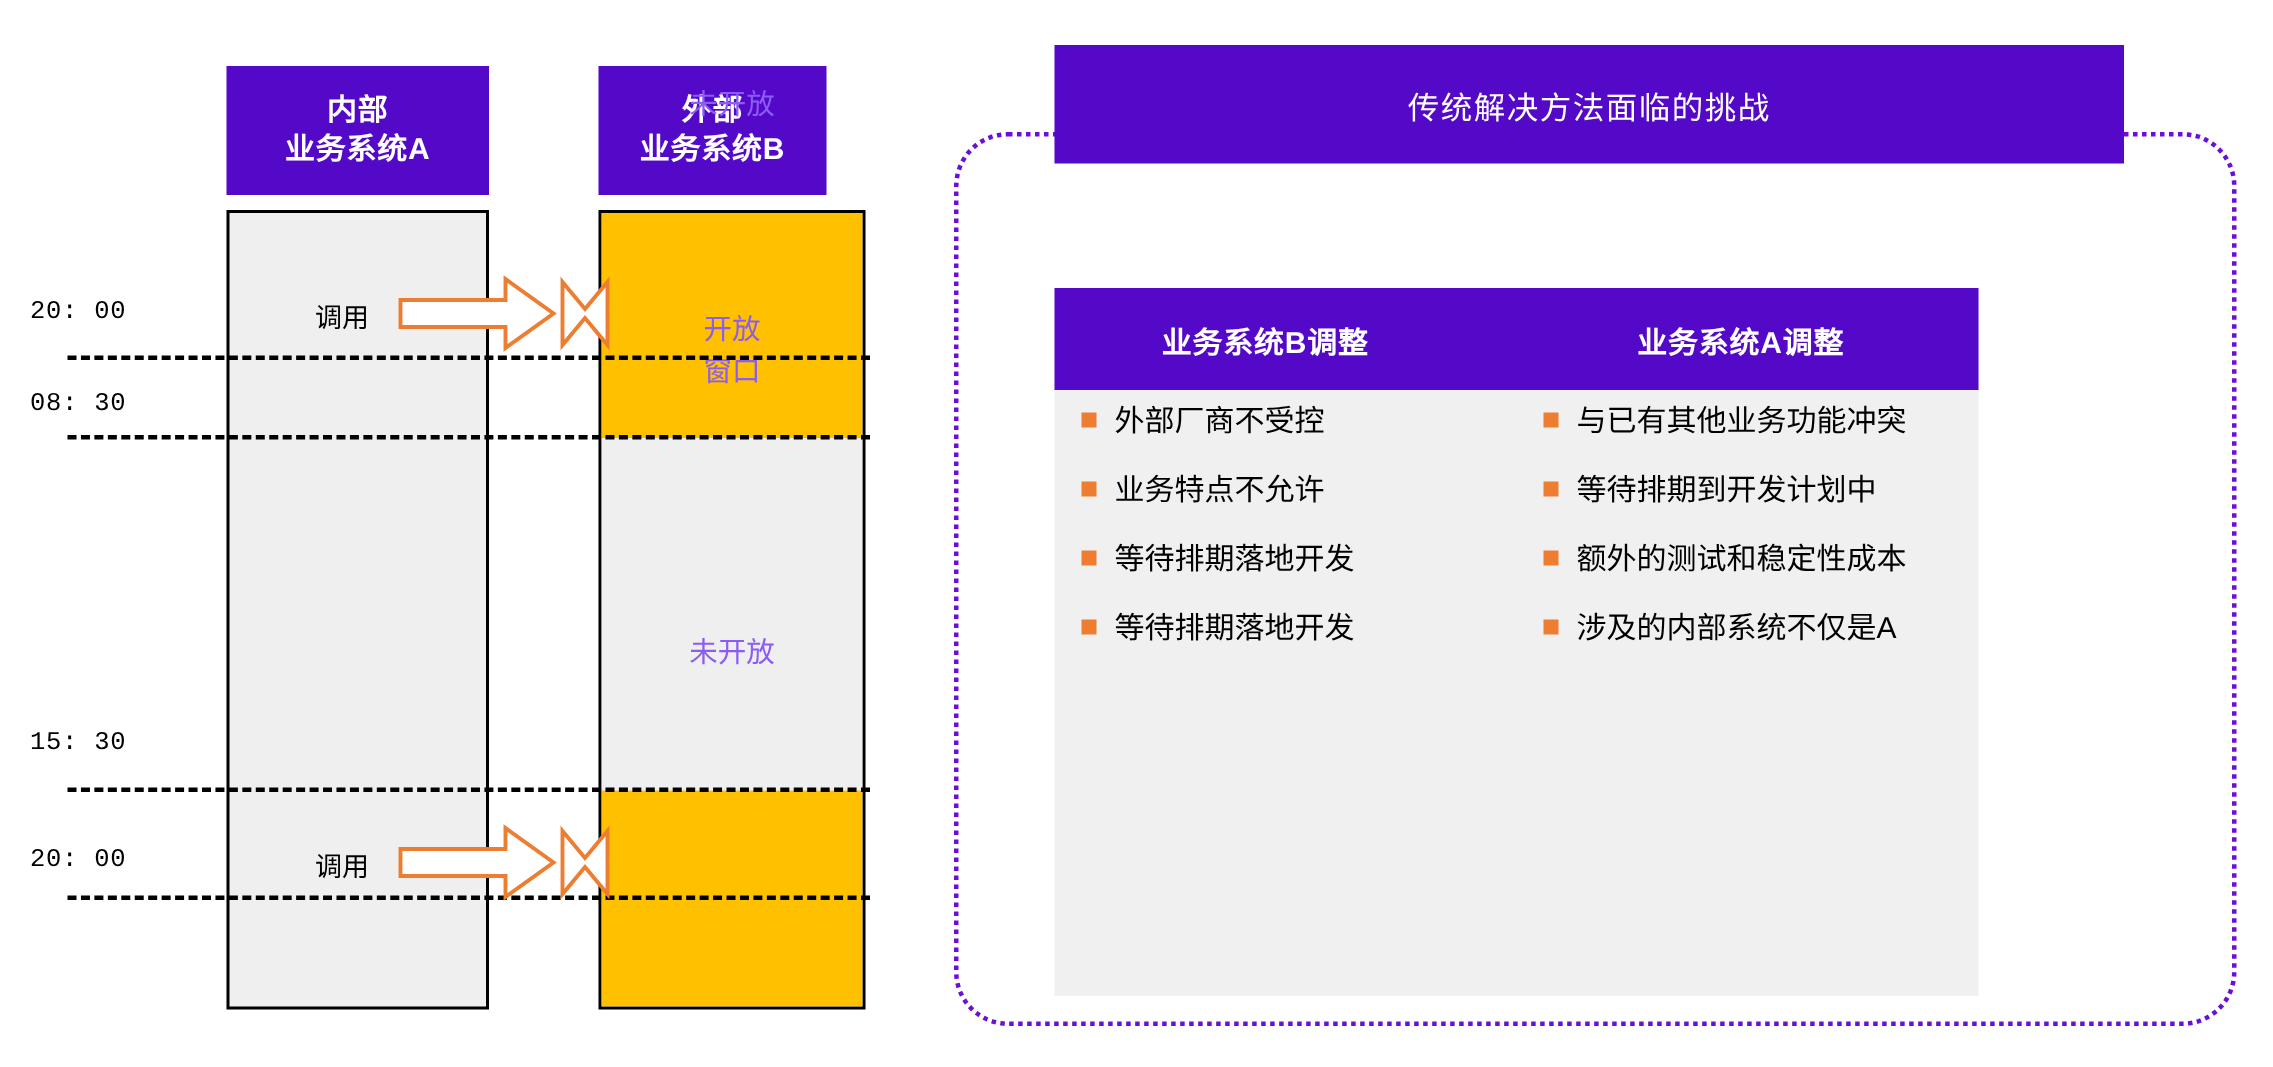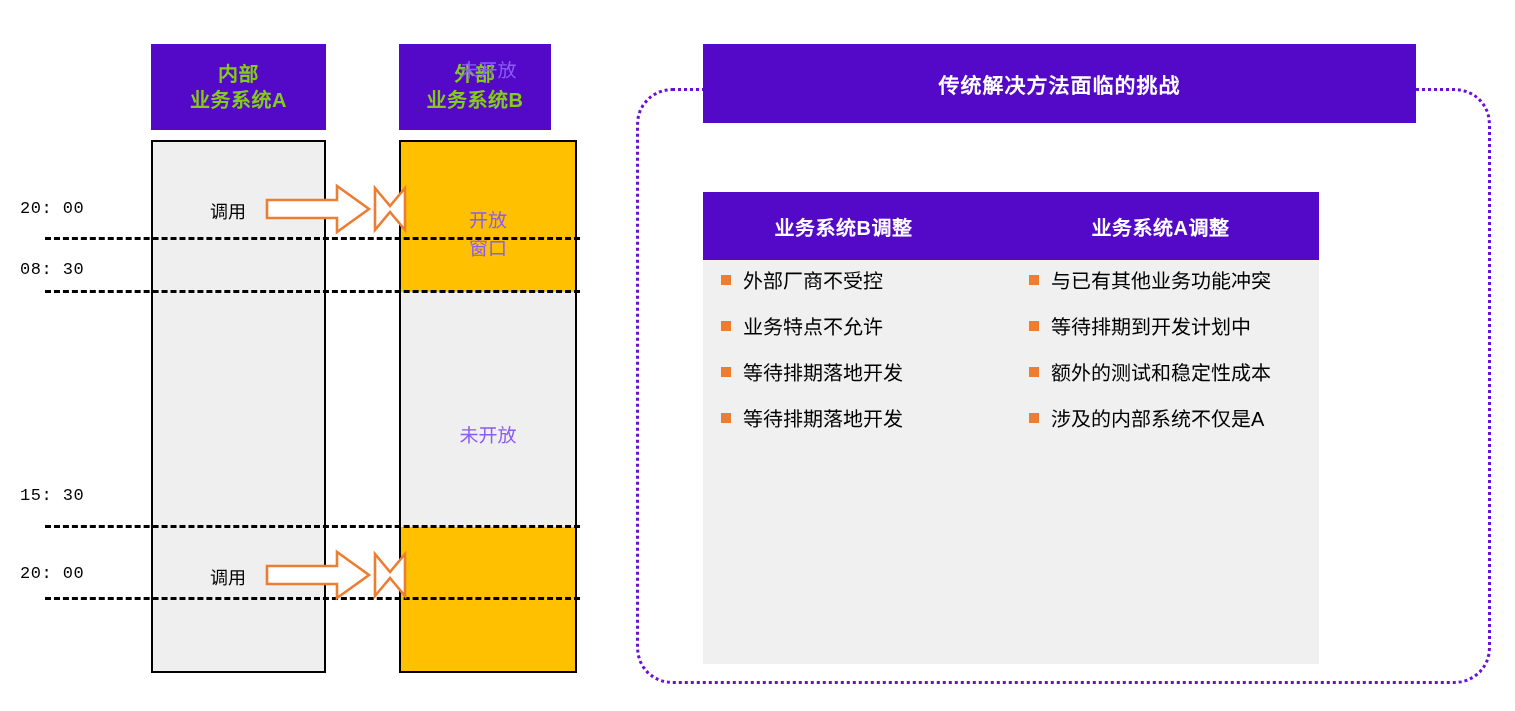--- a/index.html
+++ b/index.html
@@ -23,21 +23,21 @@
     left: 0;
     top: 0;
     width: 620px;
     height: 711px;
   }
 
   .col-header {
     position: absolute;
     box-sizing: border-box;
     background: #5409C8;
-    color: #84cc16;
+    color: #ffffff;
     font-weight: bold;
     font-size: 20px;
     line-height: 1.32;
     text-align: center;
     display: flex;
     flex-direction: column;
     align-items: center;
     justify-content: center;
     letter-spacing: 0.5px;
   }
@@ -135,28 +135,28 @@
     width: 855px;
     height: 596px;
     box-sizing: border-box;
     border: 3px dotted #6B0FD7;
     border-radius: 36px;
   }
 
   #challenge-title {
     position: absolute;
     left: 703px;
-    top: 44px;
+    top: 30px;
     width: 713px;
     height: 79px;
     box-sizing: border-box;
     background: #5409C8;
     color: #ffffff;
     font-size: 21px;
-    font-weight: bold;
+    font-weight: normal;
     letter-spacing: 1px;
     display: flex;
     align-items: center;
     justify-content: center;
   }
 
   #challenge-content {
     position: absolute;
     left: 703px;
     top: 192px;

